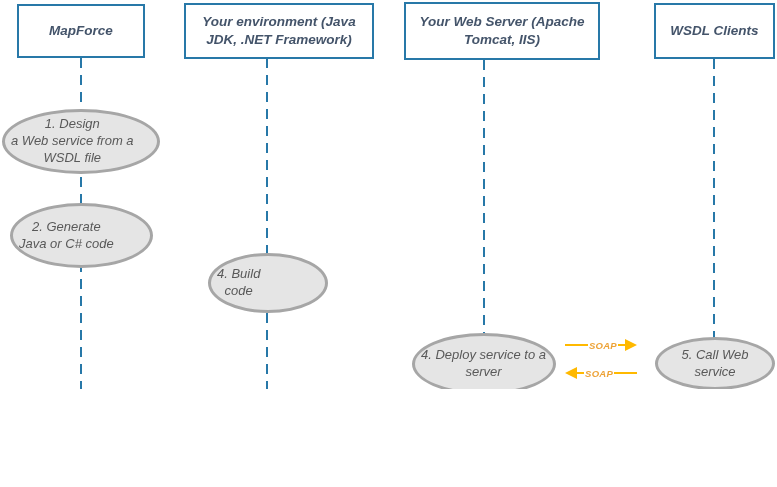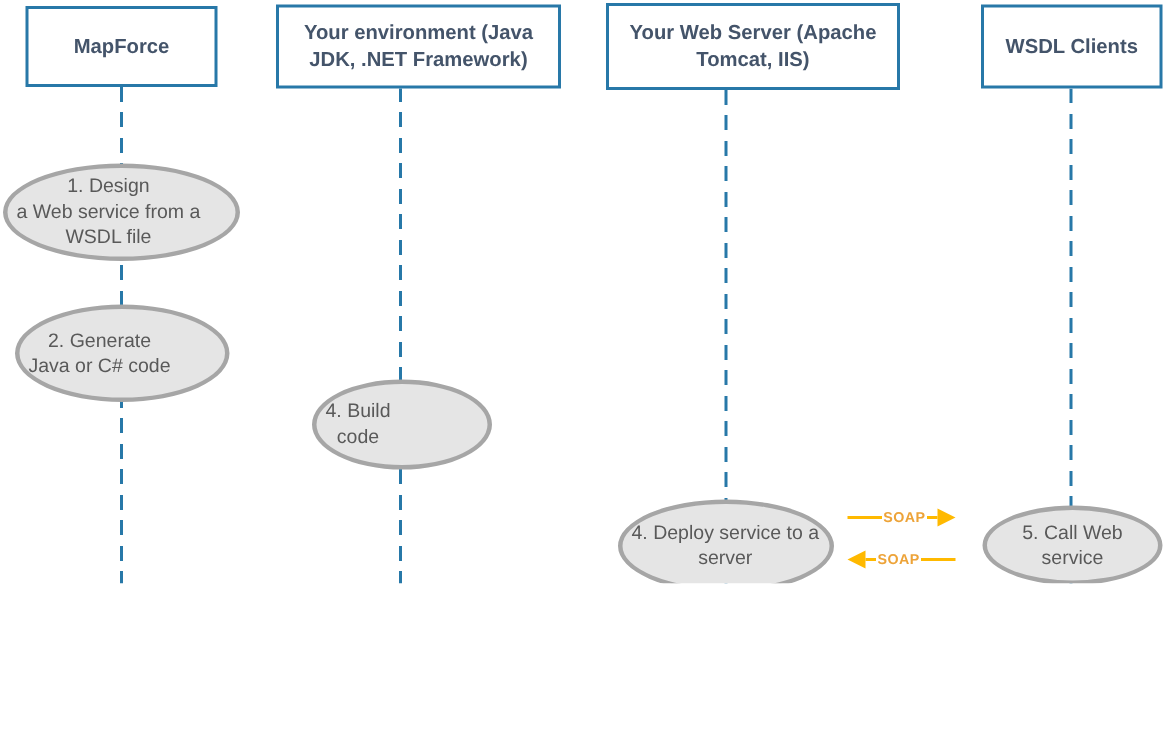--- a/index.html
+++ b/index.html
@@ -3,20 +3,21 @@
 <meta charset="utf-8">
 <style>
   html, body { margin: 0; padding: 0; background: #ffffff; }
   .stage {
     position: relative;
     width: 777px;
     height: 389px;
     background: #ffffff;
     font-family: "Liberation Sans", sans-serif;
     overflow: hidden;
+    font-style: italic;
   }
   .lifeline {
     position: absolute;
     width: 2px;
     background: repeating-linear-gradient(to bottom, #2778A8 0 10px, transparent 10px 17px);
   }
   .actor {
     position: absolute;
     box-sizing: border-box;
     border: 2px solid #2878A8;

